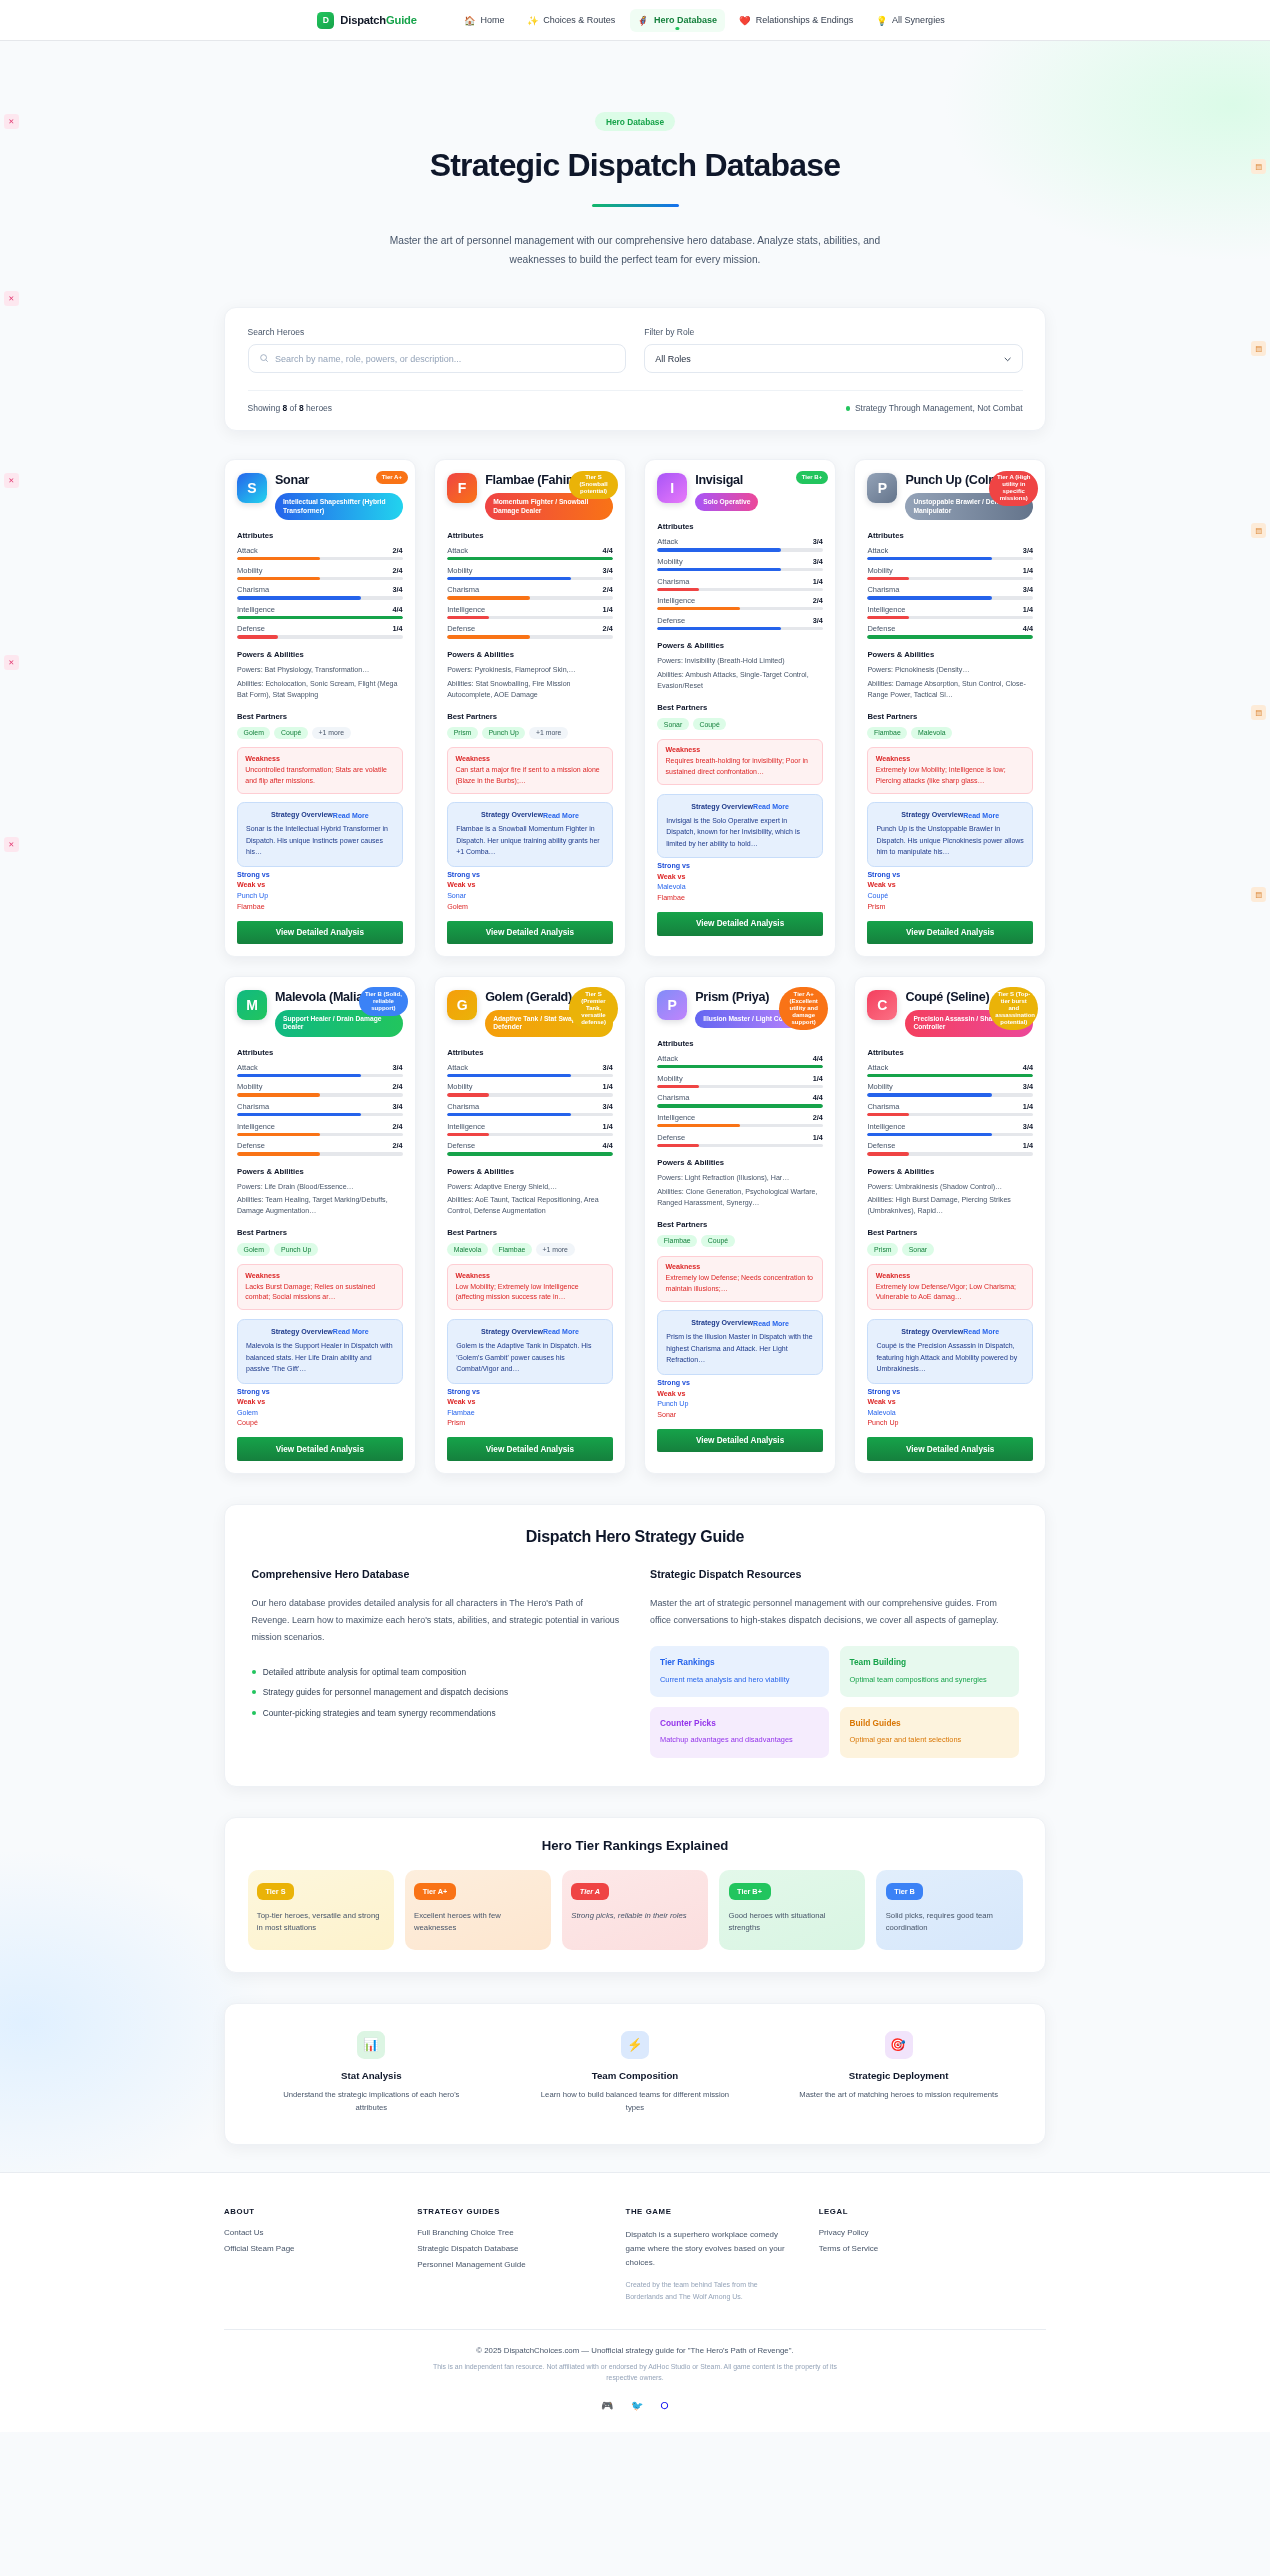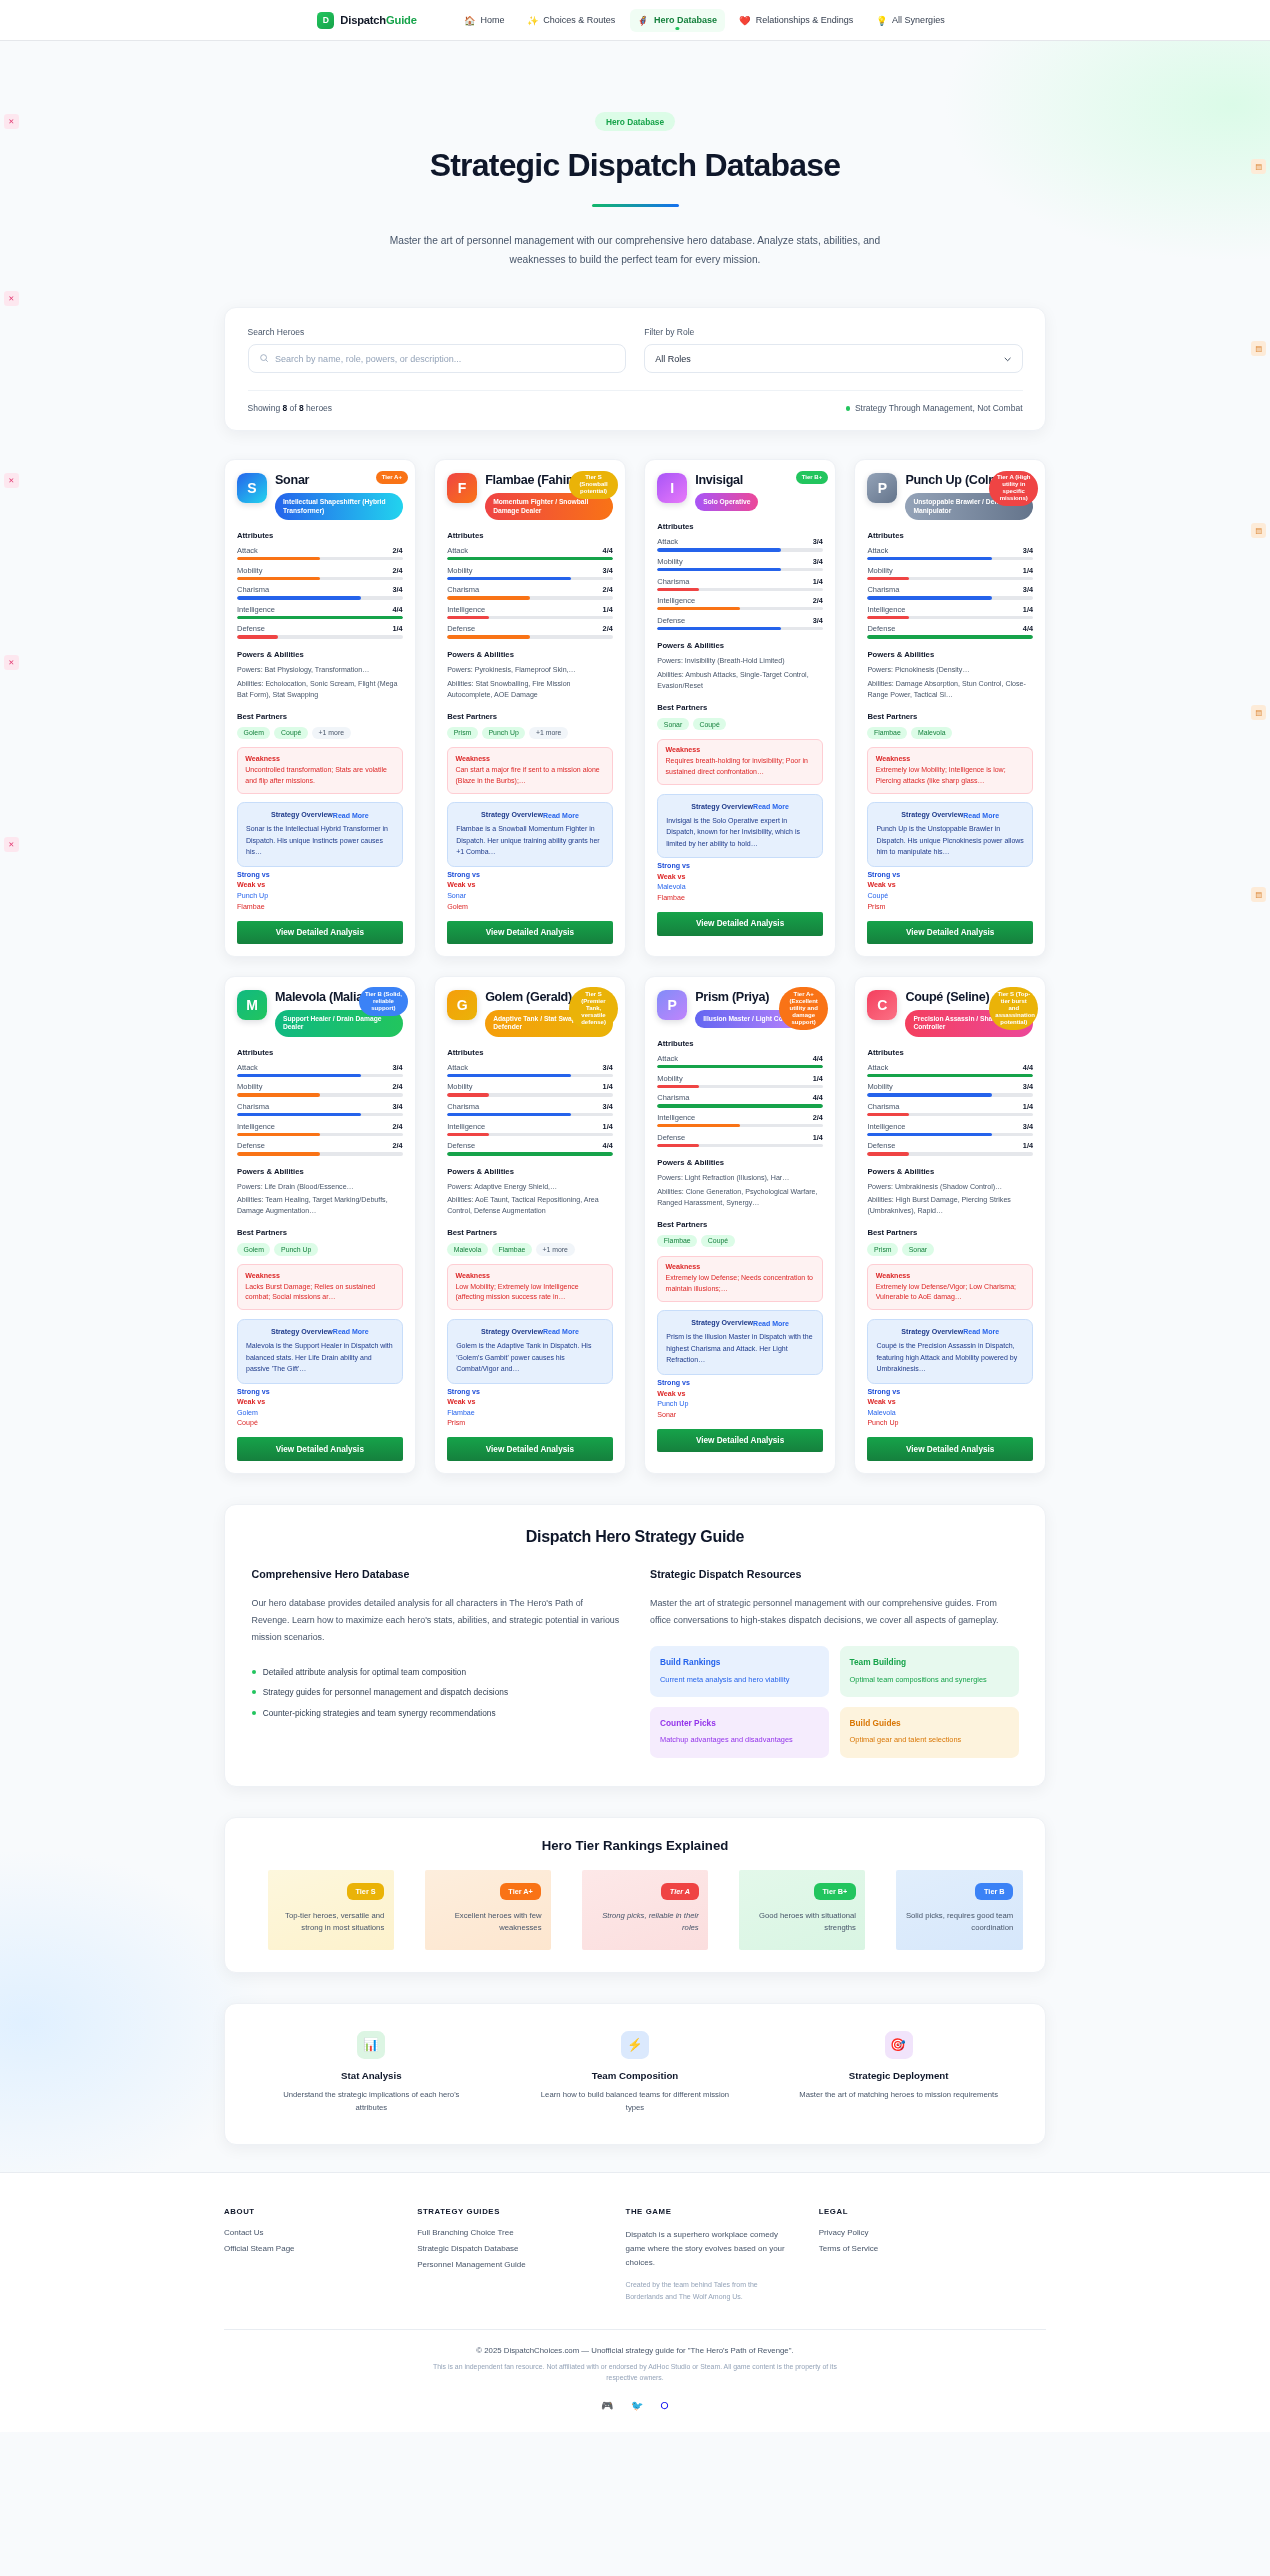--- a/index.html
+++ b/index.html
@@ -169,21 +169,21 @@
   .guide-list li::before { content: ""; position: absolute; left: 0; top: 8.6px;
     width: 4px; height: 4px; border-radius: 50%; background: #22c55e; }
   .res-grid { display: grid; grid-template-columns: 1fr 1fr; gap: 10.6px; margin-top: 17px; }
   .res-card { border-radius: 7.3px; padding: 10.6px 10px 12px; }
   .res-card .rt { font-size: 8.3px; font-weight: bold; margin-bottom: 6.6px; }
   .res-card .rd { font-size: 7.4px; line-height: 1.5; }
   
   .tier-panel { margin-top: 30px; padding: 20px 22.5px 22.5px; }
   .tier-title { text-align: center; font-size: 13.2px; font-weight: bold; color: #0f172a; }
   .tier-grid { display: grid; grid-template-columns: repeat(5,1fr); gap: 11.2px; margin-top: 17px; }
-  .tier-card { border-radius: 2px; padding: 13.2px 9.3px 14.6px; text-align: right; margin-left: 20px; }
+  .tier-card { border-radius: 10px; padding: 13.2px 9.3px 14.6px; text-align: left; }
   .tier-tag { display: inline-block; color: #fff; font-size: 7.3px; font-weight: bold;
               border-radius: 6px; padding: 4px 8.6px; }
   .tier-desc { font-size: 7.7px; color: #475569; line-height: 1.65; margin-top: 10px; }
   
   .feat-panel { margin-top: 30px; padding: 26.5px 22.5px 30px; }
   .feat-grid { display: grid; grid-template-columns: repeat(3,1fr); gap: 16px; text-align: center; }
   .feat-ico { width: 28px; height: 28px; border-radius: 7.3px; margin: 0 auto 11.2px;
               display: flex; align-items: center; justify-content: center; font-size: 12.6px; }
   .feat-t { font-size: 9.7px; font-weight: bold; color: #0f172a; }
   .feat-d { font-size: 7.7px; color: #475569; line-height: 1.7; margin-top: 7.3px; max-width: 199px;
@@ -855,21 +855,21 @@
               <li>Detailed attribute analysis for optimal team composition</li>
               <li>Strategy guides for personnel management and dispatch decisions</li>
               <li>Counter-picking strategies and team synergy recommendations</li>
             </ul>
         </div>
         <div>
           <div class="guide-h2">Strategic Dispatch Resources</div>
           <p class="guide-p">Master the art of strategic personnel management with our comprehensive guides. From office conversations to high-stakes dispatch decisions, we cover all aspects of gameplay.</p>
           <div class="res-grid" id="res-grid">
               <div class="res-card" style="background: rgb(232, 241, 254);">
-                <div class="rt" style="color:#2563eb">Build Rankings</div>
+                <div class="rt" style="color:#2563eb">Tier Rankings</div>
                 <div class="rd" style="color:#2563eb">Current meta analysis and hero viability</div>
               </div>
               <div class="res-card" style="background: rgb(231, 249, 238);">
                 <div class="rt" style="color:#16a34a">Team Building</div>
                 <div class="rd" style="color:#16a34a">Optimal team compositions and synergies</div>
               </div>
               <div class="res-card" style="background: rgb(245, 236, 253);">
                 <div class="rt" style="color:#9333ea">Counter Picks</div>
                 <div class="rd" style="color:#9333ea">Matchup advantages and disadvantages</div>
               </div>

